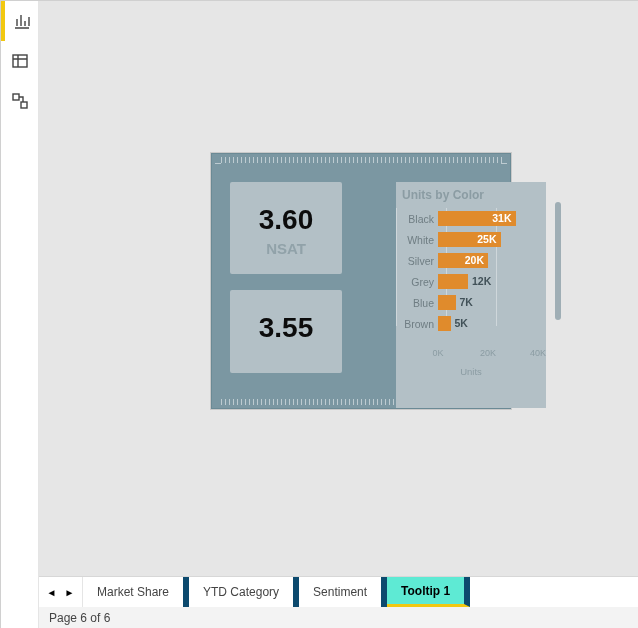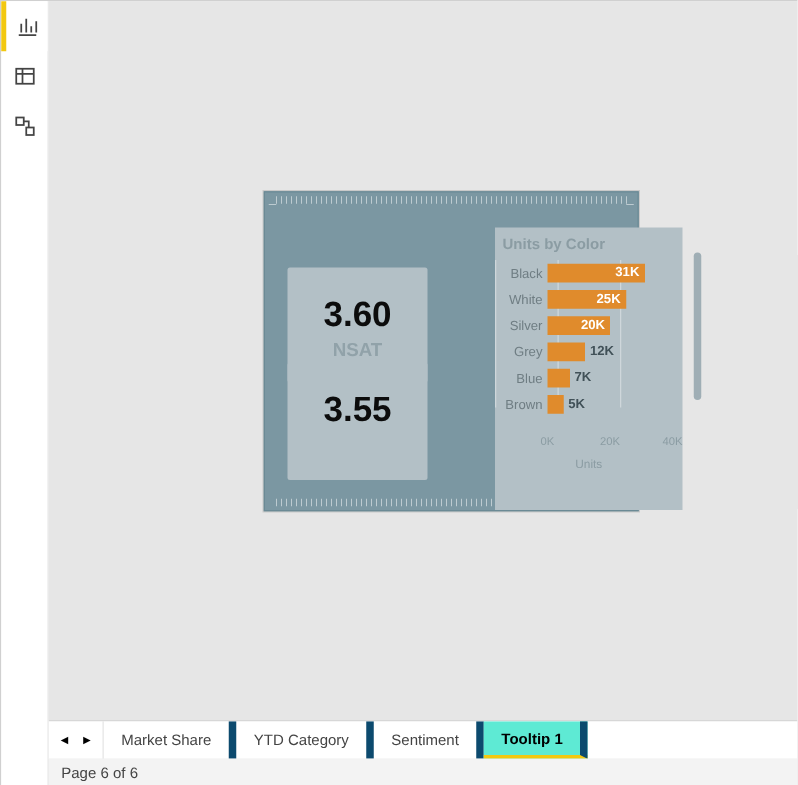--- a/index.html
+++ b/index.html
@@ -18,22 +18,22 @@
 }
 .ruler { position:absolute; background-image: repeating-linear-gradient(to right, transparent 0 3px, rgba(255,255,255,0.5) 3px 4px); height:6px; }
 .ruler.h1 { top:3px; left:6px; right:6px; }
 .ruler.h2 { bottom:3px; left:6px; right:6px; }
 .ruler.v  { background-image: repeating-linear-gradient(to bottom, transparent 0 3px, rgba(255,255,255,0.5) 3px 4px); width:6px; top:6px; bottom:6px; }
 .ruler.v1 { left:3px; } .ruler.v2 { right:3px; }
 
 .card { position:absolute; background:#b3c0c6; border-radius:2px; }
 .card .value { font-size:28px; font-weight:600; color:#0c0c0c; text-align:center; }
 .card .label { font-size:15px; font-weight:600; color:#91a2a9; text-align:center; margin-top:4px; }
-.card1 { left:18px; top:28px; width:112px; height:92px; padding-top:22px;margin-top:32px; }
-.card2 { left:18px; top:136px; width:112px; height:94px; padding-top:22px; }
+.card1 { left:18px; top:28px; width:112px; height:92px; padding-top:22px; }
+.card2 { left:18px; top:136px; width:112px; height:83px; padding-top:22px; }
 
 .chart { position:absolute; left:140px; top:28px; width:150px; height:226px; background:#b3c0c6; padding:6px 0 0 0;margin-left:44px; }
 .chart-scrollbar { position:absolute; right:-15px; top:20px; width:6px; height:118px; background:#9faeb5; border-radius:3px; }
 .chart-title { font-size:12px; color:#8b9ca3; font-weight:600; padding-left:6px; margin-bottom:6px; }
 .bars { position:relative; padding-left:42px; height:140px; }
 .grid { position:absolute; top:0; bottom:22px; width:1px; background:#cfd7db; }
 .row { position:relative; height:21px; display:flex; align-items:center; }
 .cat { position:absolute; left:-42px; width:38px; text-align:right; font-size:10.5px; color:#6f7d83; }
 .bar { height:15px; background:#e08b2c; position:relative; }
 .val-in { position:absolute; right:4px; top:0; line-height:15px; font-size:10.5px; color:#fff; font-weight:600; }

